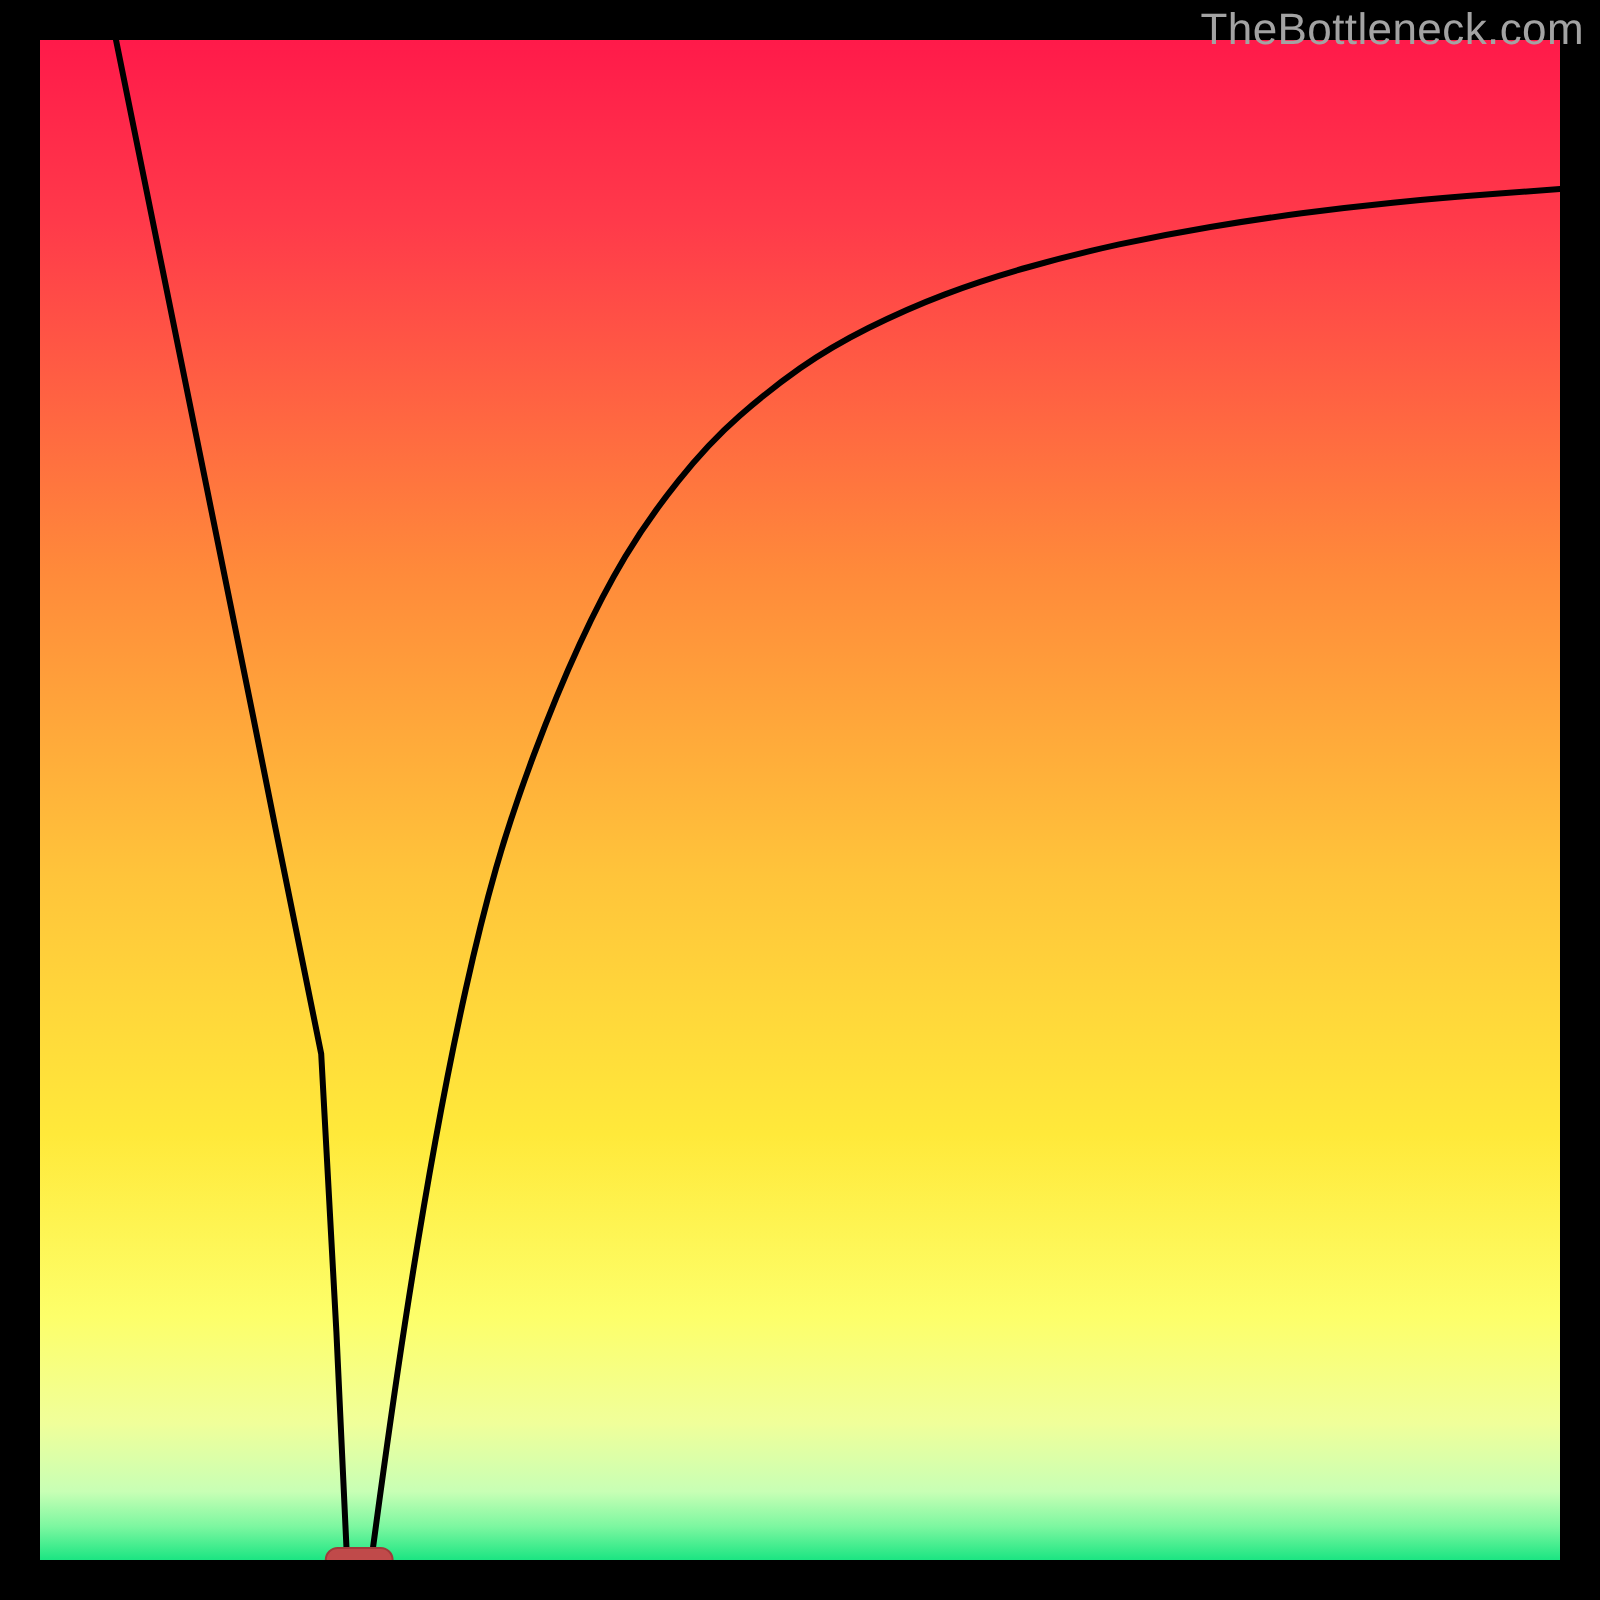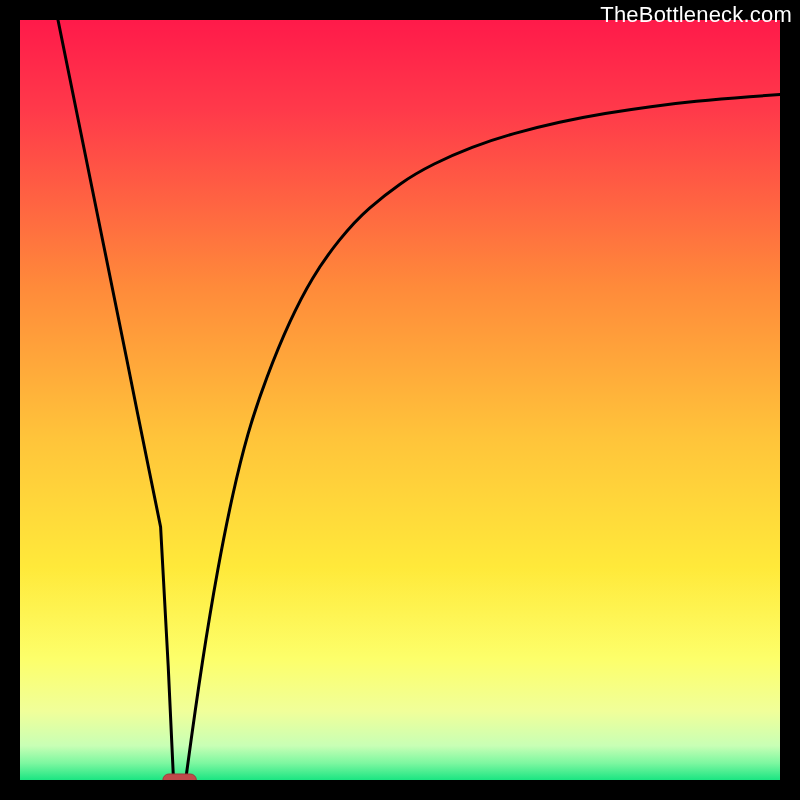--- a/index.html
+++ b/index.html
@@ -29,21 +29,21 @@
     display: block;
     width: 760px;
     height: 760px;
   }
   .watermark {
     position: absolute;
     top: 2px;
     right: 8px;
     font-size: 22px;
     font-weight: 500;
-    color: #ffffff;
+    color: #a3a3a3;
     letter-spacing: 0.2px;
     user-select: none;
   }
 </style>
 </head>
 <body>
 
 <div class="frame">
 
   <div class="plot-area">

